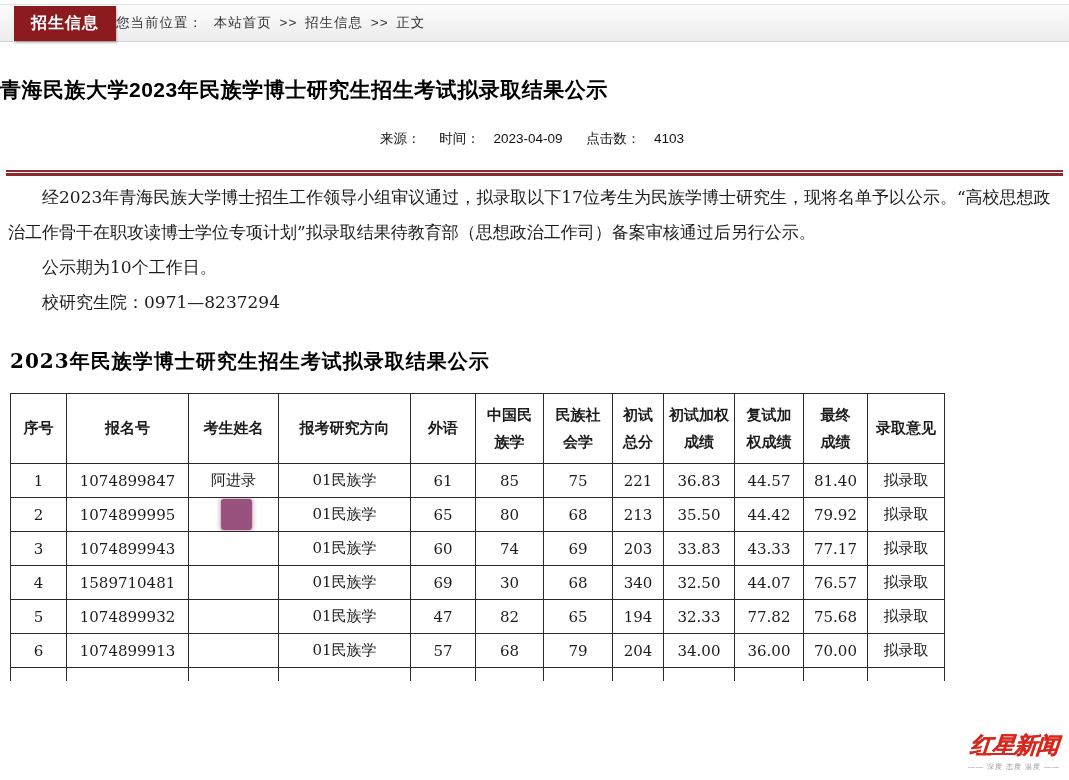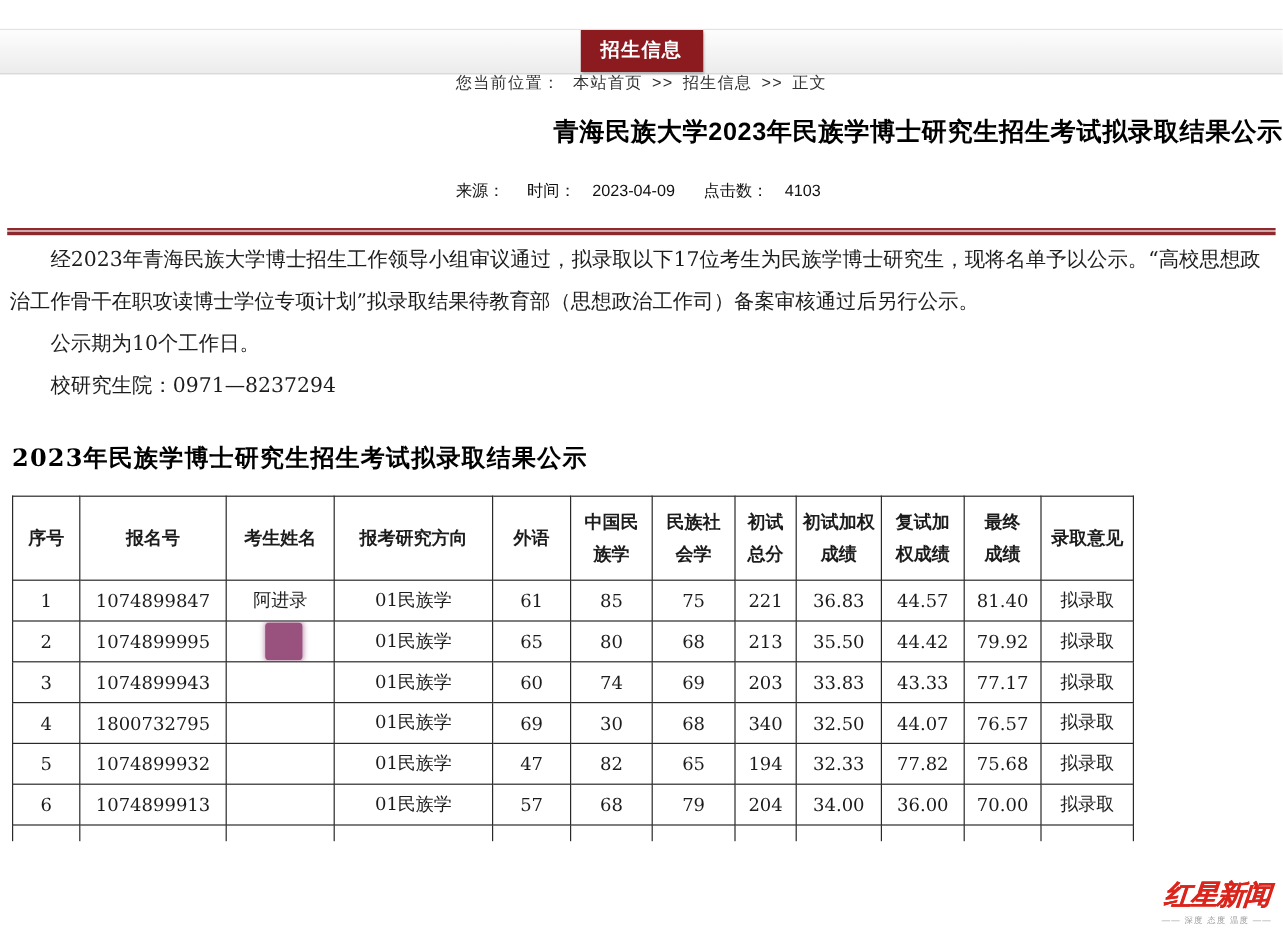--- a/index.html
+++ b/index.html
@@ -1,30 +1,29 @@
 <!DOCTYPE html>
 <html><head>
 <meta charset="utf-8">
 <style>
   * { margin: 0; padding: 0; box-sizing: border-box; }
   html, body { width: 1069px; height: 780px; overflow: hidden; background: #fff; }
   body { font-family: "Liberation Sans", sans-serif; position: relative; }
 
   
   .topbar {
-    margin-top: 24px;
+    margin-top: 4px;
     height: 38px;
     background: linear-gradient(#fdfdfd, #ececec);
     border-top: 1px solid #e3e3e3;
     border-bottom: 1px solid #d2d2d2;
     display: flex;
     align-items: center;
     justify-content: flex-start;
     padding: 0 14px 0 14px;
-    flex-direction: column;
   }
   .badge {
     background: #8c1b20;
     color: #fff;
     font-weight: bold;
     font-size: 16px;
     padding: 7px 17px;
     letter-spacing: 1px;
     box-shadow: 1px 2px 2px rgba(0,0,0,0.25);
     cursor: pointer;
@@ -33,21 +32,21 @@
     font-size: 13.5px;
     color: #333;
     letter-spacing: 1px;
   }
   .breadcrumb .crumb { cursor: pointer; }
   .breadcrumb .sep { color: #333; padding: 0 3px; }
 
   
   .article-title {
     margin-top: 34px;
-    text-align: right;
+    text-align: left;
     font-size: 21px;
     font-weight: bold;
     color: #000;
     letter-spacing: 0.5px;
   }
   .meta {
     margin-top: 26px;
     text-align: center;
     font-size: 13.5px;
     color: #111;
@@ -250,21 +249,21 @@
           <td>74</td>
           <td>69</td>
           <td>203</td>
           <td>33.83</td>
           <td>43.33</td>
           <td>77.17</td>
           <td>拟录取</td>
         </tr>
         <tr>
           <td>4</td>
-          <td>1800732795</td>
+          <td>1589710481</td>
           <td></td>
           <td>01民族学</td>
           <td>69</td>
           <td>30</td>
           <td>68</td>
           <td>340</td>
           <td>32.50</td>
           <td>44.07</td>
           <td>76.57</td>
           <td>拟录取</td>

